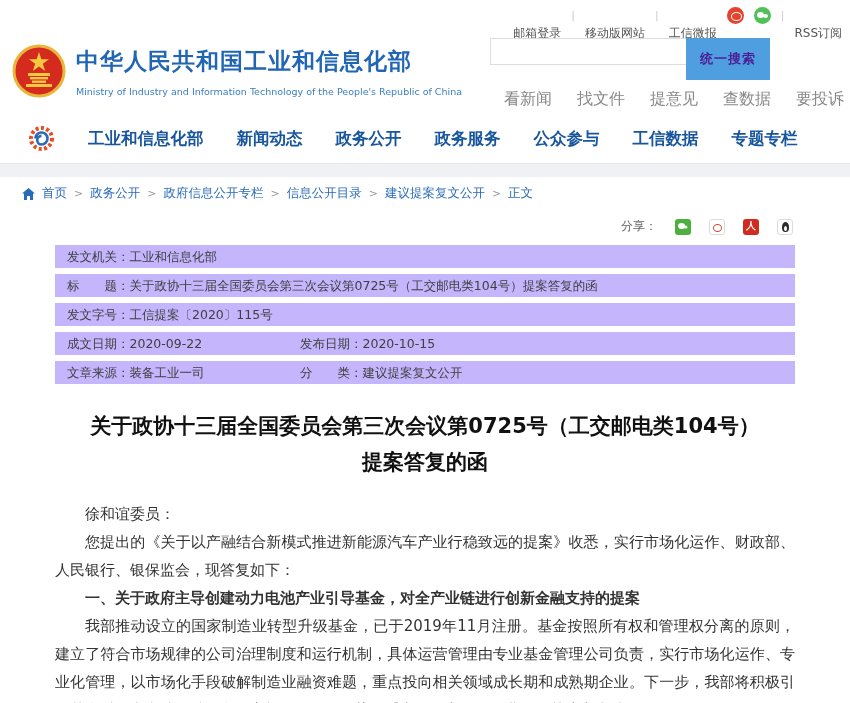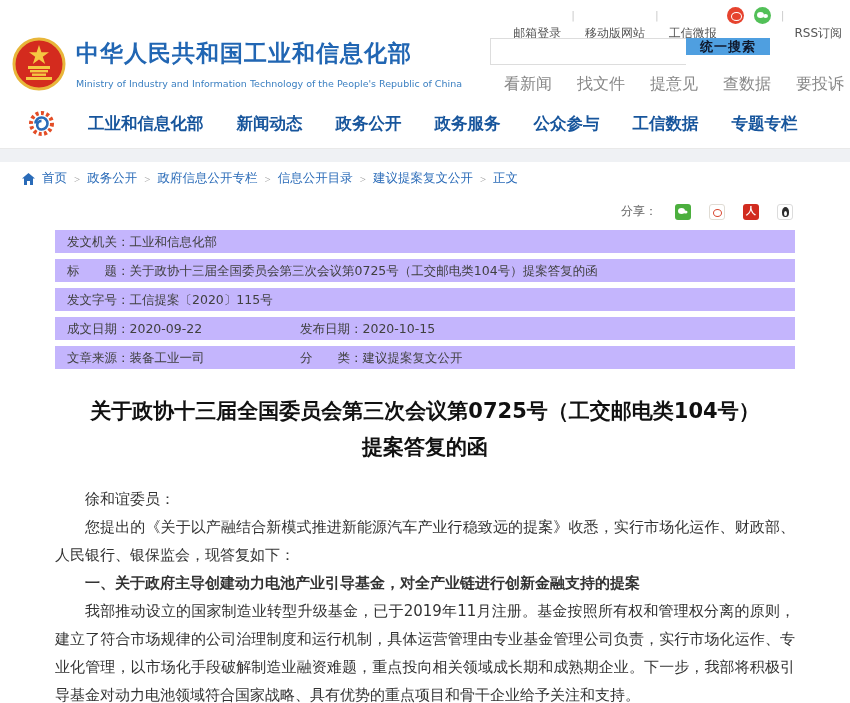--- a/index.html
+++ b/index.html
@@ -21,33 +21,33 @@
 
   
   .header { display:flex; justify-content:space-between; padding:2px 6px 8px 12px; }
   .brand { display:flex; align-items:center; gap:10px; }
   .titles .cn { font-size:23px; font-weight:bold; color:#2166b3; letter-spacing:1px; }
   .titles .en { font-size:9.5px; color:#3a7fc1; margin-top:9px; }
   .search-area { padding-top:6px; }
   .search-row { display:flex; }
   .search-row input { width:196px; height:27px; border:1px solid #ddd; border-right:none;
     padding:0 8px; font-size:13px; outline:none; }
-  .search-row button { height:17px; width:84px; background:#4f9fe0; border:none; color:#0f172a;
+  .search-row button { height:42px; width:84px; background:#4f9fe0; border:none; color:#4c1d95;
     font-size:13px; font-weight:bold; cursor:pointer; letter-spacing:1px; }
   .quick-links { margin-top:9px; display:flex; gap:25px; font-size:16px; color:#888; padding-left:14px; }
   .quick-links span { cursor:pointer; }
 
   
   .navbar { display:flex; align-items:center; gap:33px; padding:7px 0 11px 28px; background:#fff; }
   .navbar .item { font-size:16.5px; font-weight:bold; color:#17559c; cursor:pointer; }
   .gray-band { height:14px; background:#eff1f4; border-top:1px solid #e9e9e9; }
 
   
   .breadcrumb { display:flex; align-items:center; gap:7px; padding:8px 18px 8px 22px;
-    font-size:12.5px;font-family:Liberation Serif, serif; }
+    font-size:12.5px; }
   .breadcrumb .crumb { color:#2a6bb8; cursor:pointer; text-decoration:none; }
   .breadcrumb .bsep { color:#999; font-size:11px; }
 
   
   .content { width:740px; margin:0 auto; }
   .share-row { display:flex; justify-content:flex-end; align-items:center; gap:18px;
     padding:8px 2px 8px 0; font-size:12px; color:#666;font-family:Liberation Mono, monospace; }
   .share-ico { width:16px; height:16px; border-radius:3px; display:inline-block;
     text-align:center; line-height:16px; font-size:10px; color:#fff; cursor:pointer; position:relative; }
   .sh-wechat { background:#4caf3e; }

